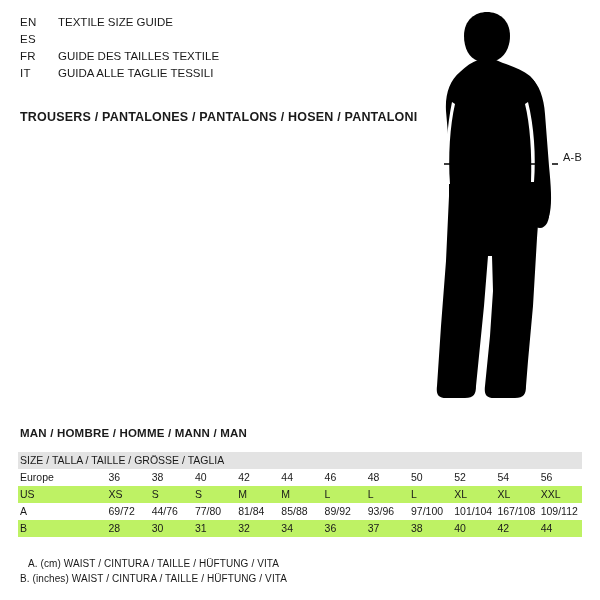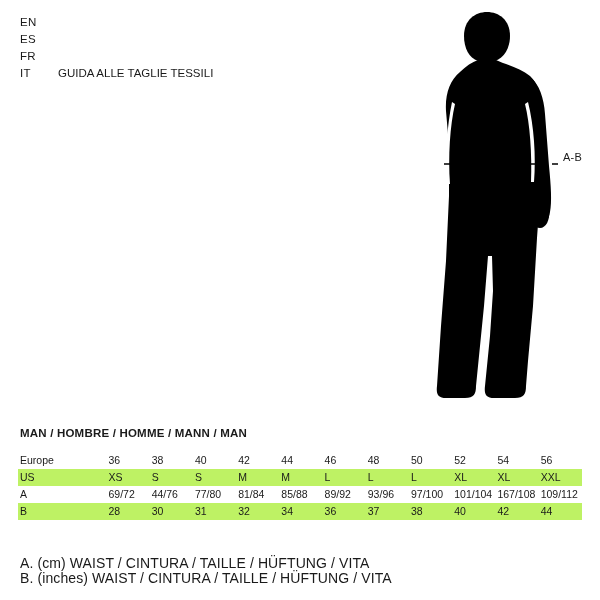--- a/index.html
+++ b/index.html
@@ -108,50 +108,54 @@
     background: #bef264;
   }
   tr.hdr td {
     background: #e3e3e3;
   }
 
   .footnotes {
     position: absolute;
     left: 20px;
     top: 556px;
-    font-size: 14px;
+    font-size: 10px;
+    text-align: center;
   }
   .footnotes div {
     height: 15px;
     line-height: 15px;
     white-space: nowrap;
     letter-spacing: 0.1px;
   }
 </style>
 </head>
 <body>
 
 <div class="page">
 
   <div class="lang-block">
     <div class="lang-row">
       <span class="lang-code">EN</span>
+      <span class="lang-text">TEXTILE SIZE GUIDE</span>
     </div>
     <div class="lang-row">
       <span class="lang-code">ES</span>
     </div>
     <div class="lang-row">
       <span class="lang-code">FR</span>
+      <span class="lang-text">GUIDE DES TAILLES TEXTILE</span>
     </div>
     <div class="lang-row">
       <span class="lang-code">IT</span>
       <span class="lang-text">GUIDA ALLE TAGLIE TESSILI</span>
     </div>
   </div>
 
+  <div class="section-title">TROUSERS / PANTALONES / PANTALONS / HOSEN / PANTALONI</div>
 
   <div class="figure-wrap">
     <svg width="200" height="400" viewBox="0 0 200 400">
 
       <path d="M64 30 C64 14 75 6 87 6 C99 6 110 14 110 30 C110 42 104 52 95 55 L78 55 C69 52 64 42 64 30 Z" fill="#000000"></path>
 
       <path d="M78 54 L96 54
                C104 58 120 62 130 70
                C138 77 141 90 141 104
                L141 150
@@ -193,20 +197,23 @@
 
       <line x1="44" y1="158" x2="158" y2="158" stroke="#000000" stroke-width="1.6" stroke-dasharray="7,5"></line>
     </svg>
     <div class="ab-label">A-B</div>
   </div>
 
   <div class="table-title">MAN / HOMBRE / HOMME / MANN / MAN</div>
 
   <table class="size-table">
     <tbody>
+      <tr class="hdr">
+        <td class="lbl" colspan="12">SIZE / TALLA / TAILLE / GRÖSSE / TAGLIA</td>
+      </tr>
       <tr>
         <td class="lbl">Europe</td>
         <td class="v">36</td>
         <td class="v">38</td>
         <td class="v">40</td>
         <td class="v">42</td>
         <td class="v">44</td>
         <td class="v">46</td>
         <td class="v">48</td>
         <td class="v">50</td>

